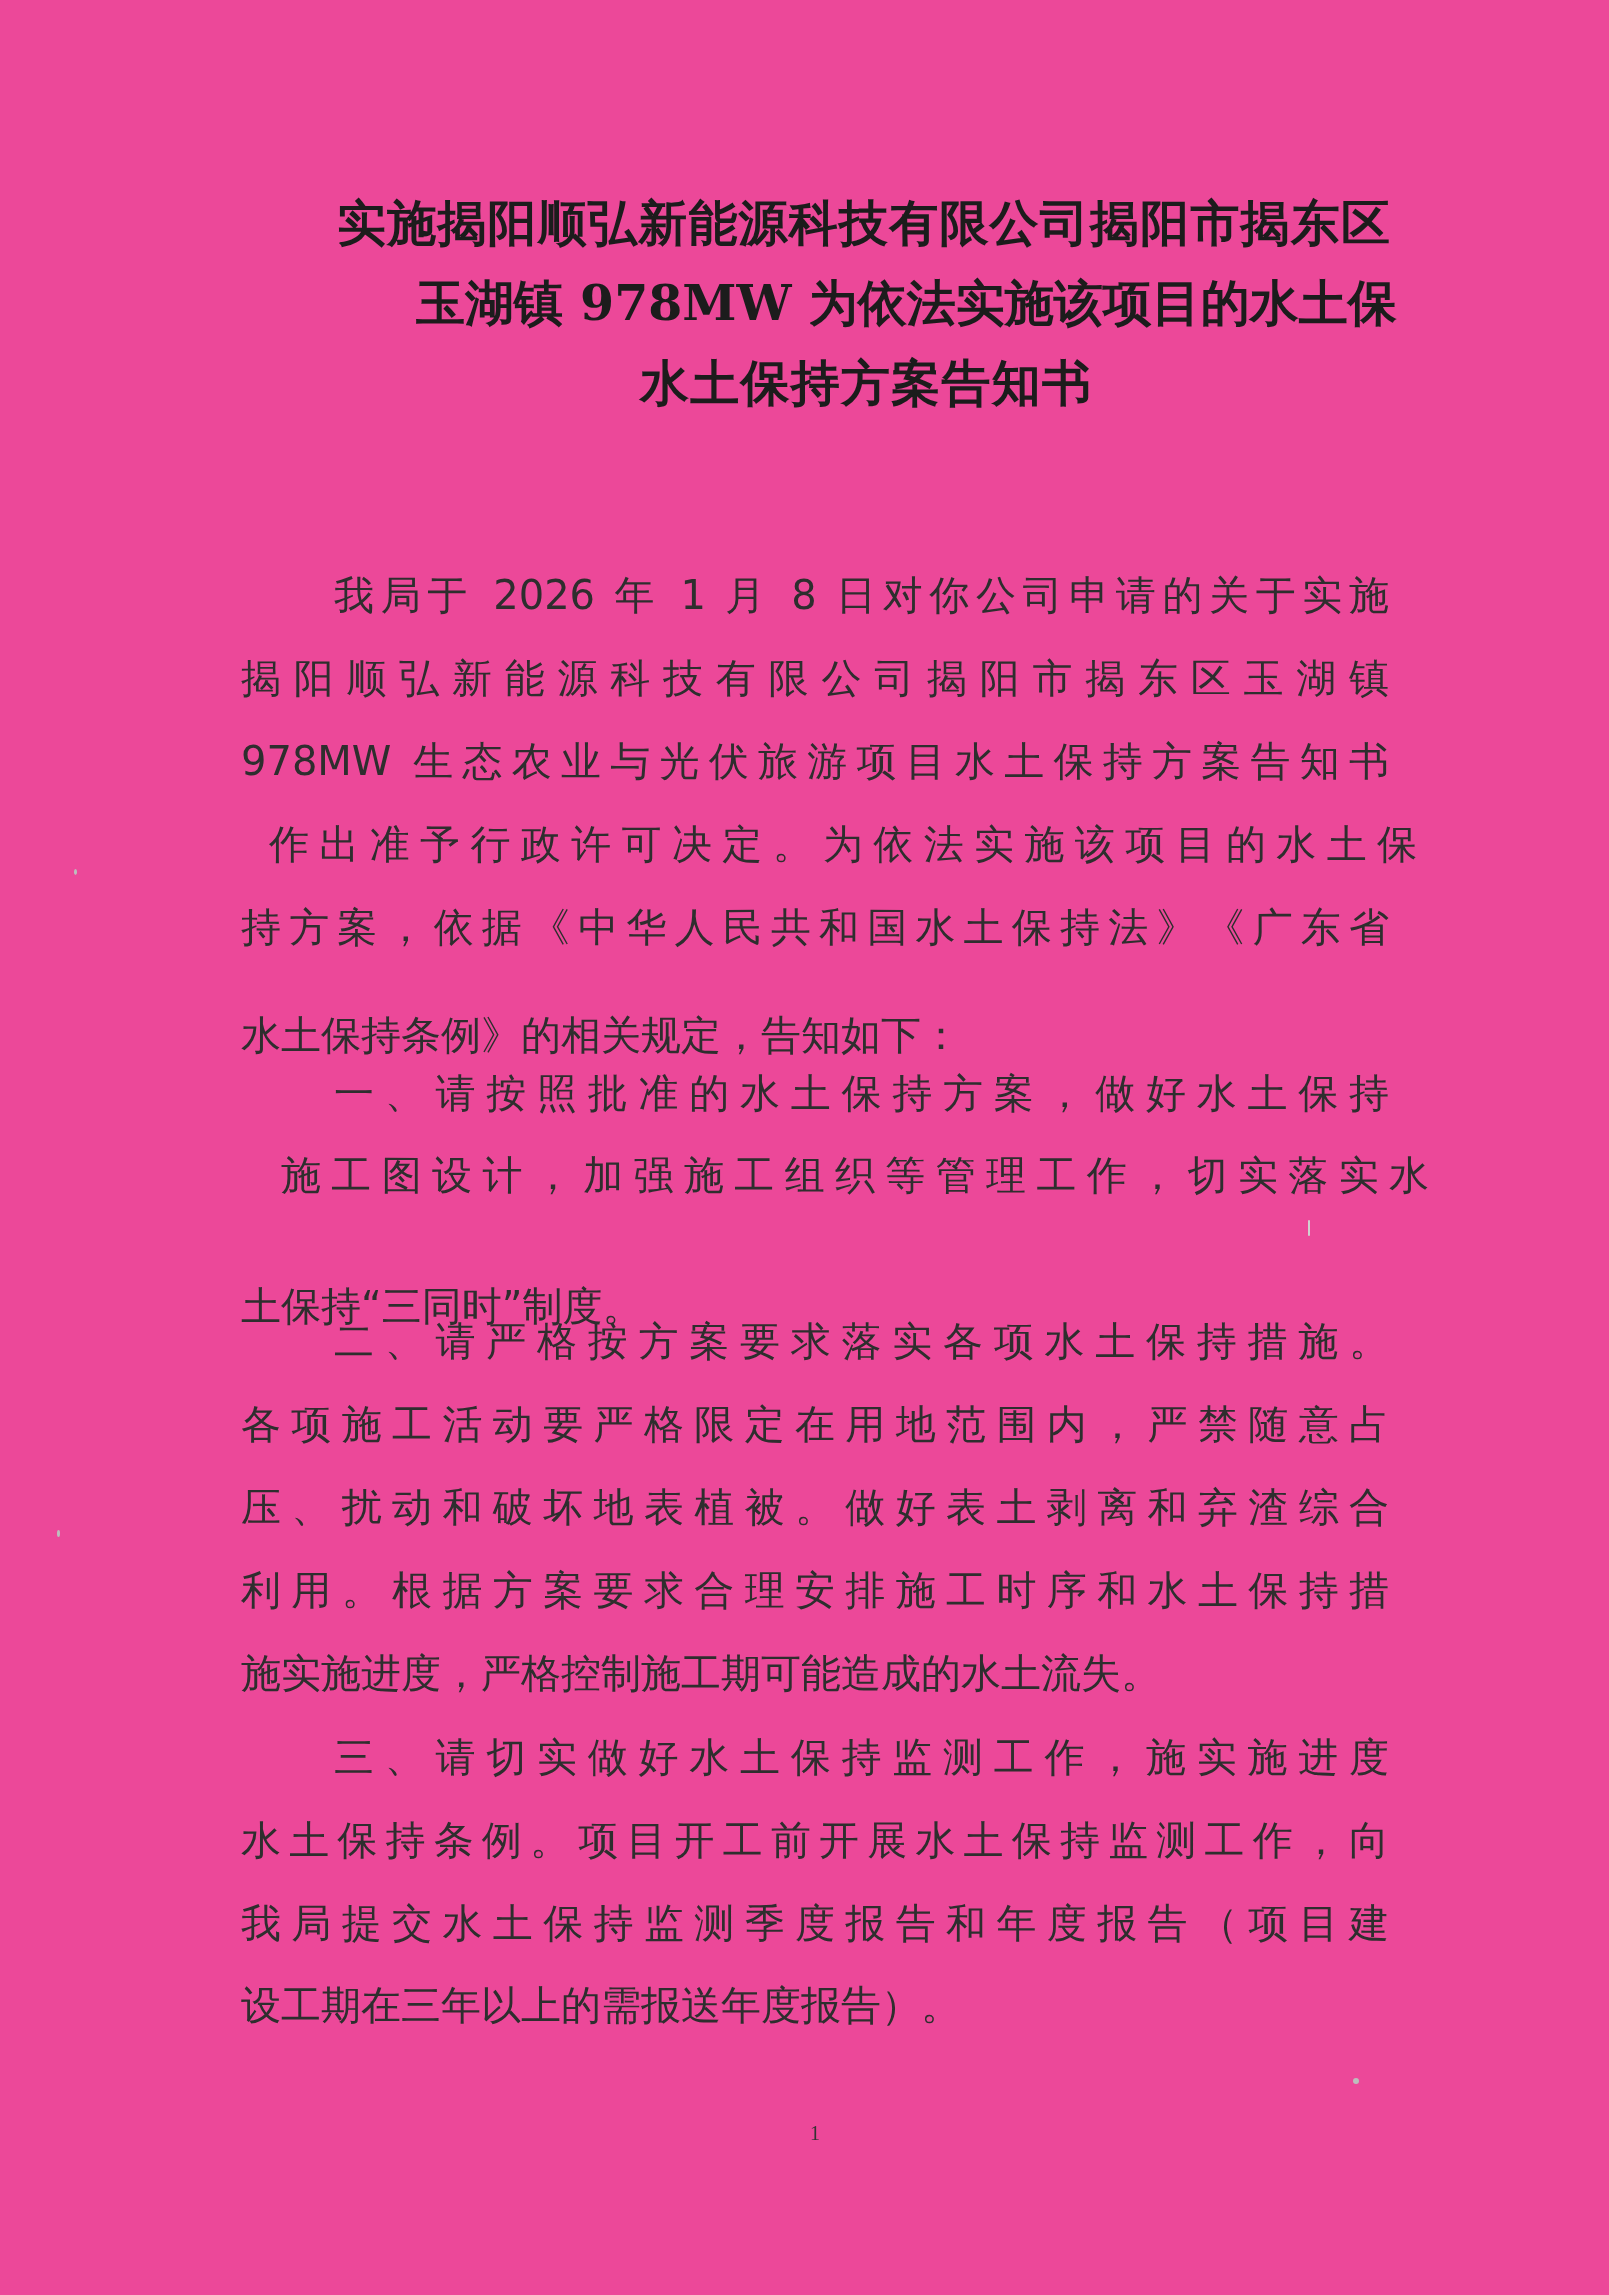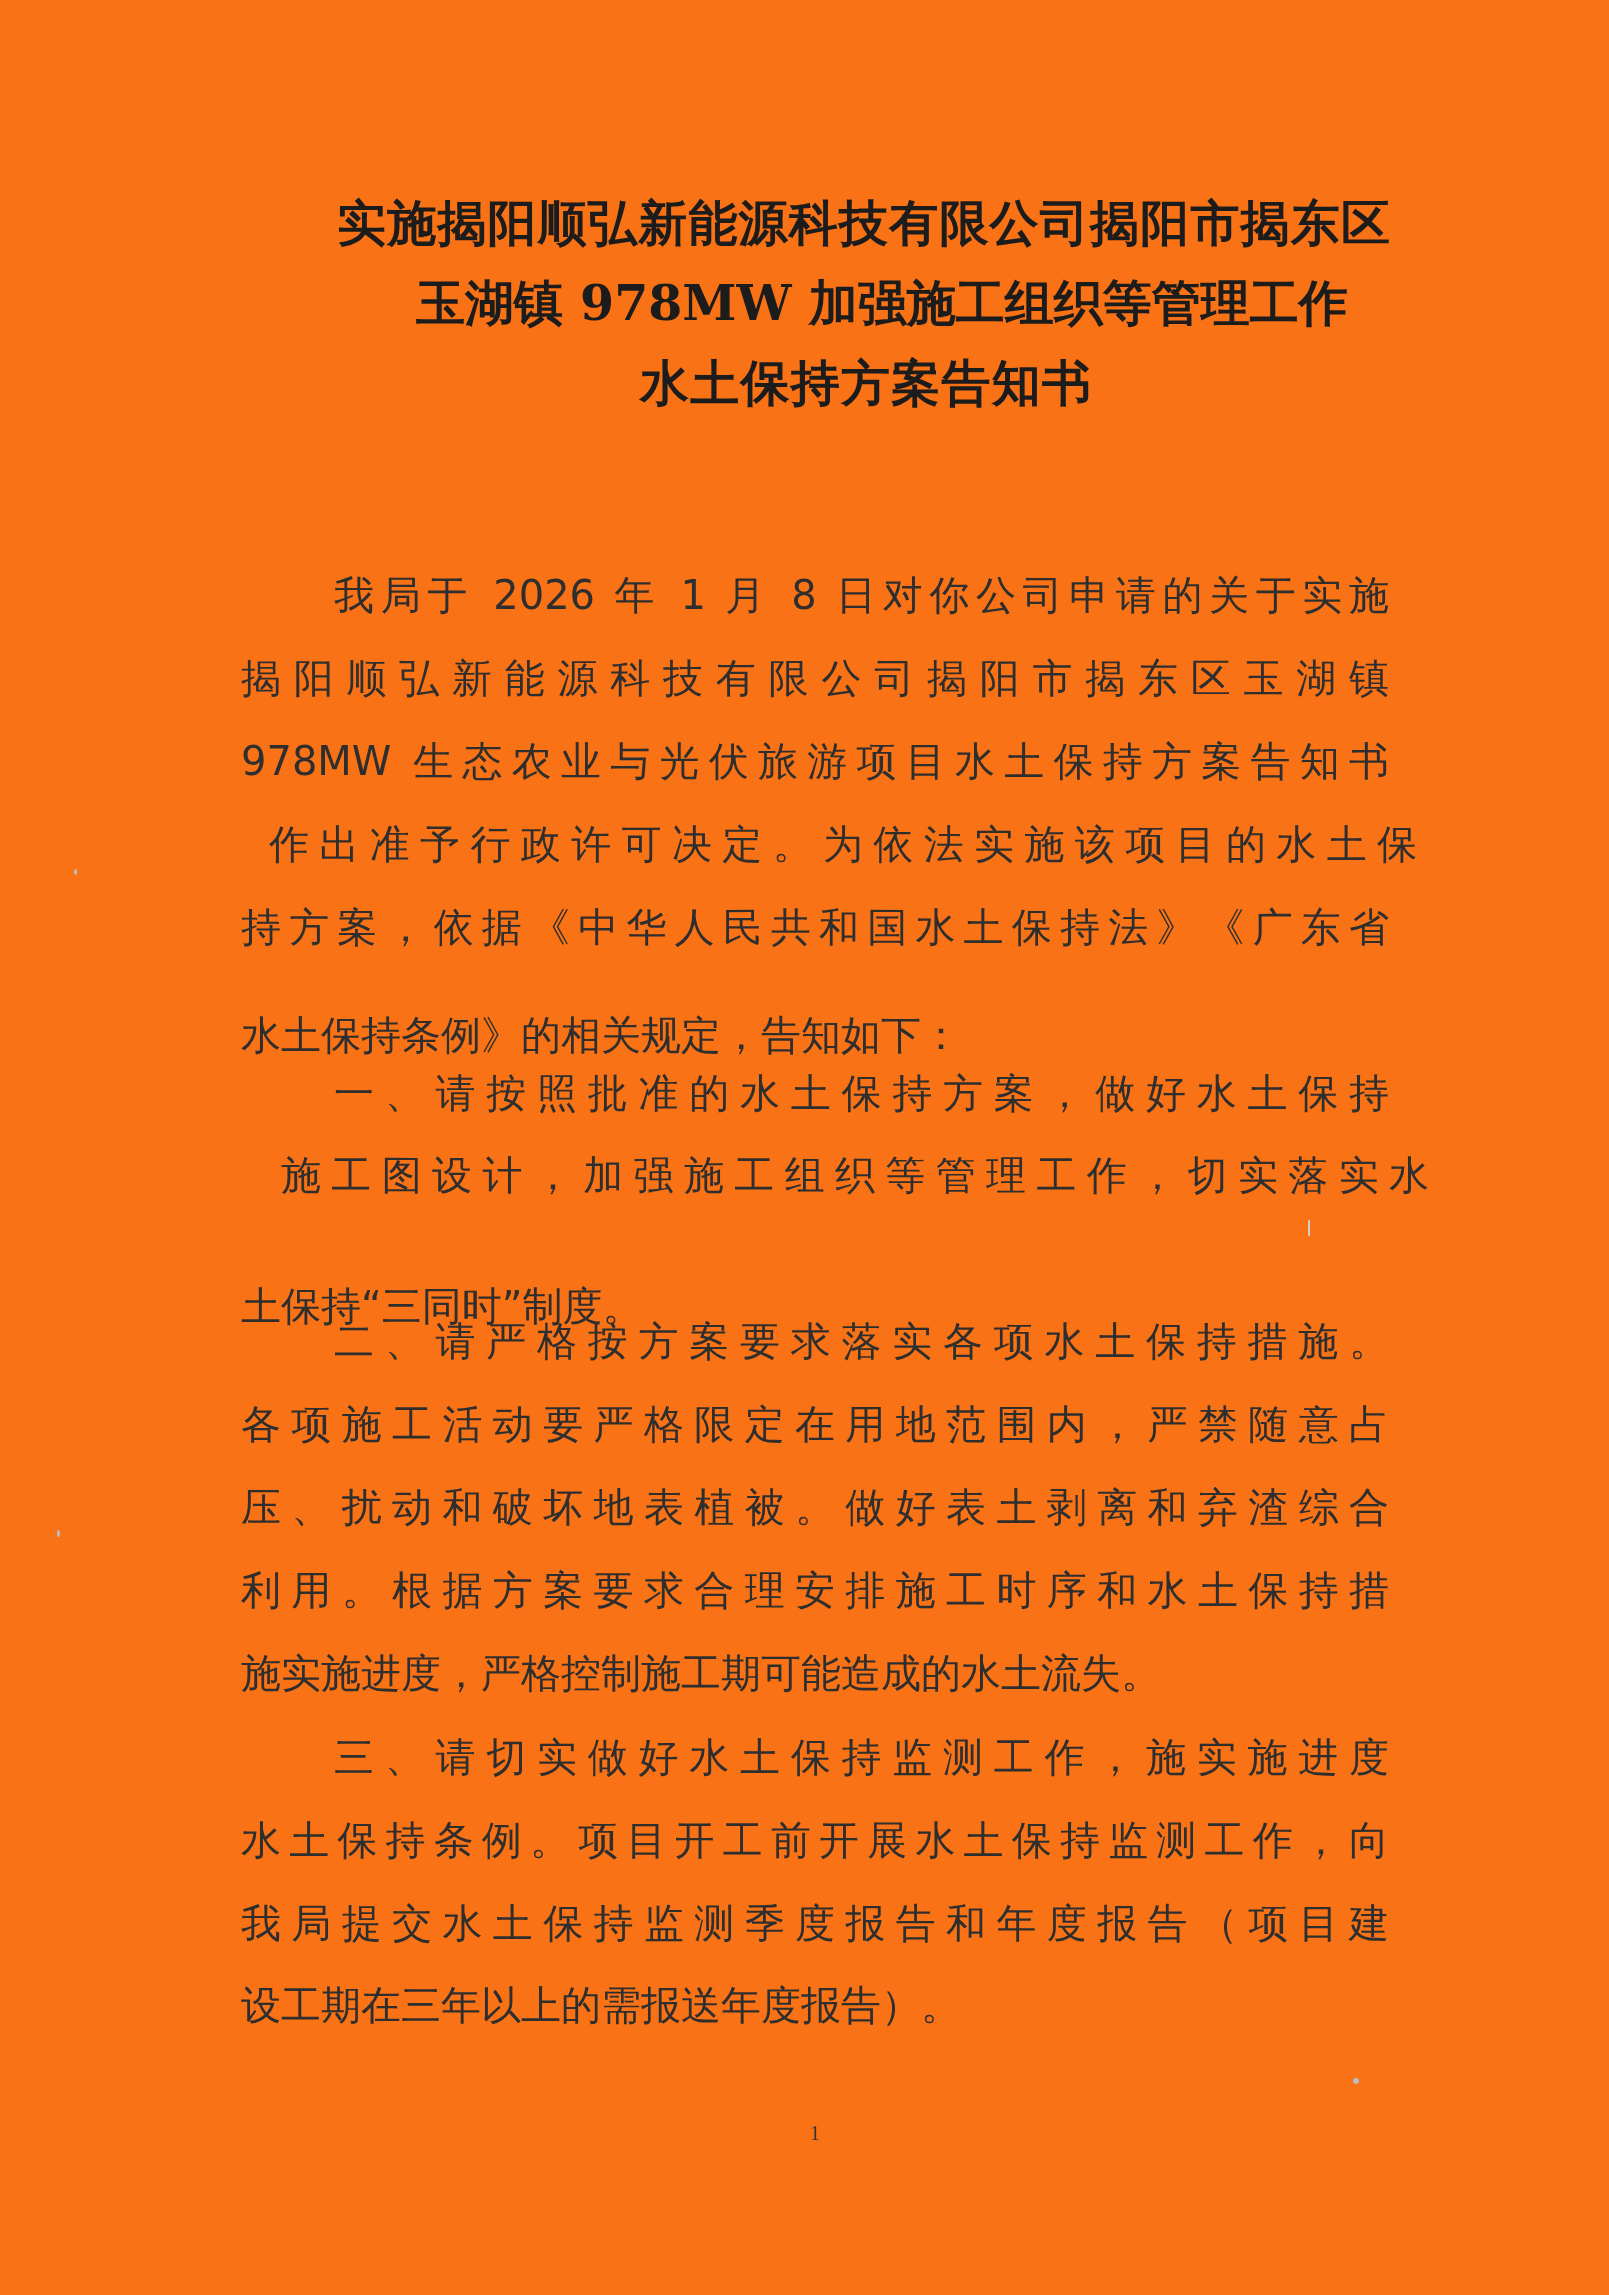--- a/index.html
+++ b/index.html
@@ -12,21 +12,21 @@
       height: 2295px;
       position: relative;
       overflow: hidden;
       color: #2b2b2b;
       font-family: "DejaVu Sans", "Liberation Sans", sans-serif;
     }
     .page {
       position: absolute;
       left: 0; top: 0;
       width: 1610px; height: 2295px;
-      background: #f97316;
+      background: #ec4899;
     }
     .title-block {
       position: absolute;
       left: 0;
       top: 190px;
       width: 1610px;
       text-align: center;
     }
     .title-line {
       position: absolute;
@@ -75,21 +75,21 @@
       border-radius: 50%;
     }
   </style>
 </head>
 <body>
 
 <div class="page">
 
   <div class="title-block">
     <div class="title-line t1">实施揭阳顺弘新能源科技有限公司揭阳市揭东区</div>
-    <div class="title-line t2">玉湖镇 978MW 加强施工组织等管理工作</div>
+    <div class="title-line t2">玉湖镇 978MW 为依法实施该项目的水土保</div>
     <div class="title-line t3">水土保持方案告知书</div>
   </div>
 
 
   <div>
     <div class="body-line indent" style="top:569px;">我局于 2026 年 1 月 8 日对你公司申请的关于实施</div>
     <div class="body-line" style="top:652px;">揭阳顺弘新能源科技有限公司揭阳市揭东区玉湖镇</div>
     <div class="body-line" style="top:735px;">978MW 生态农业与光伏旅游项目水土保持方案告知书</div>
     <div class="body-line" style="top:818px;margin-left:28px;">作出准予行政许可决定。为依法实施该项目的水土保</div>
     <div class="body-line" style="top:901px;">持方案，依据《中华人民共和国水土保持法》《广东省</div>

